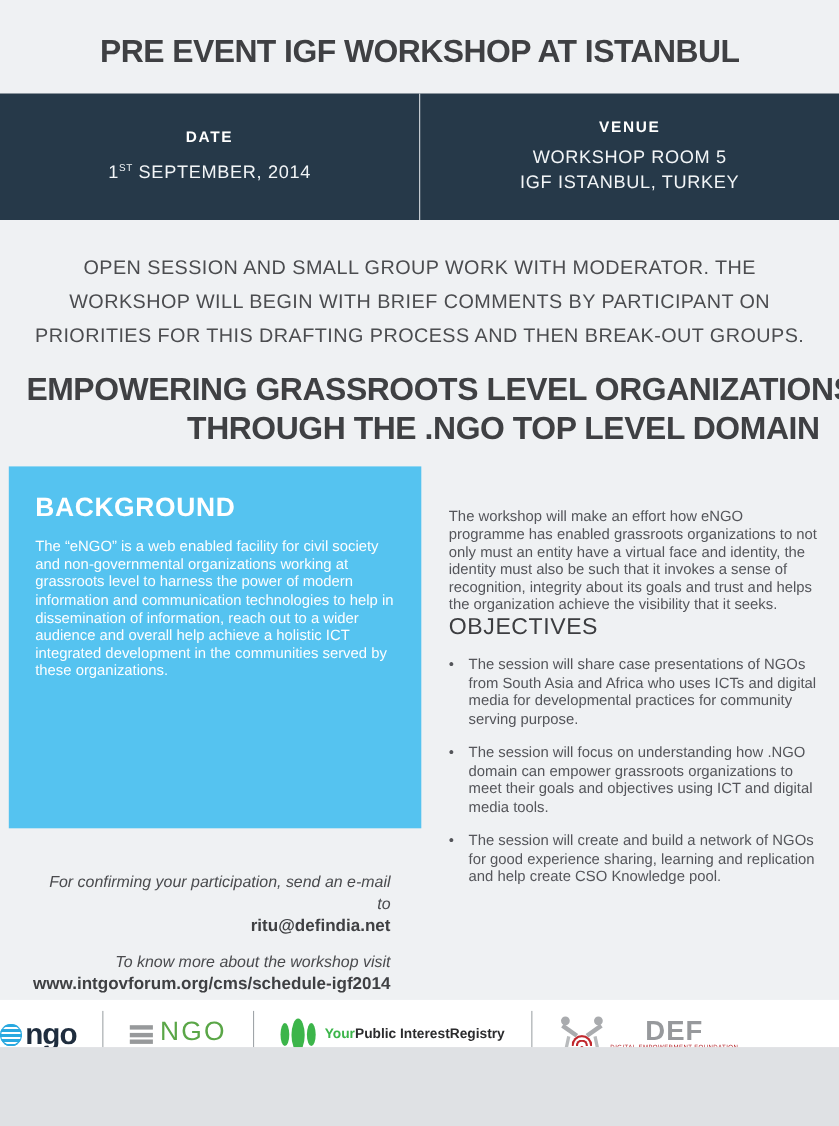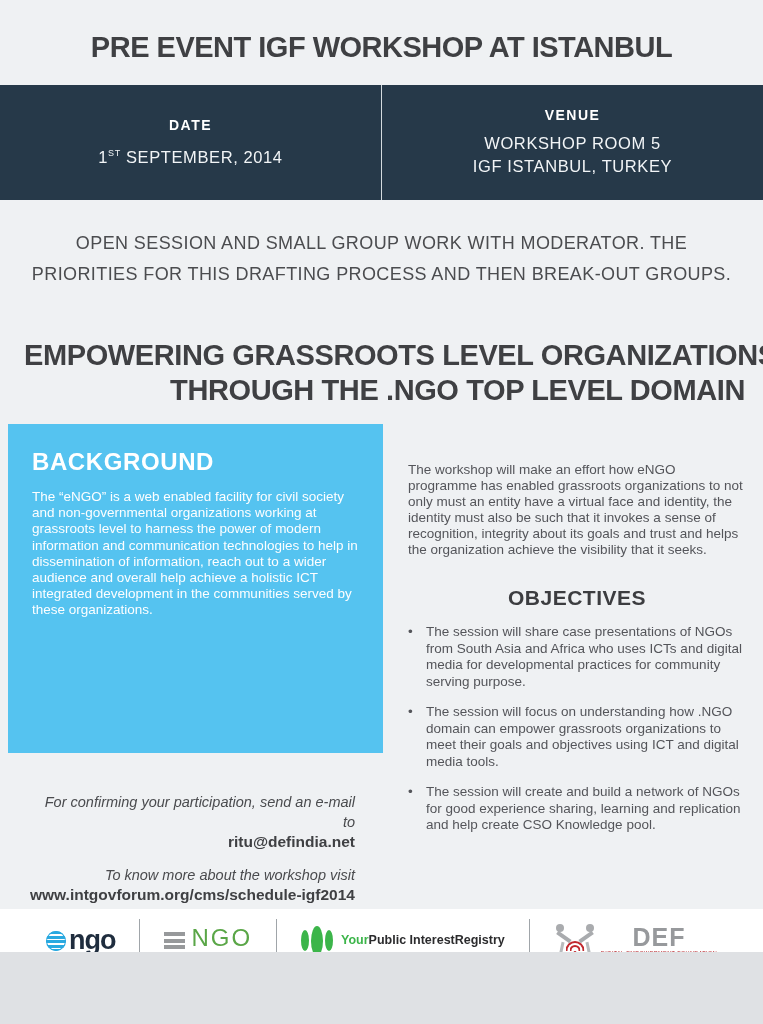--- a/index.html
+++ b/index.html
@@ -29,35 +29,35 @@
 
   
   .bgbox{position:absolute;left:8px;top:424px;width:375px;height:329px;background:#55c3f0;
          box-sizing:border-box;padding:24px 22px 0 24px;color:#fdfeff;overflow:hidden;}
   .bgbox .bg-h{font-size:24px;font-weight:800;letter-spacing:0.6px;margin-bottom:13px;color:#ffffff;}
   .bgbox p{margin:0 0 12px 0;font-size:13.5px;line-height:16.2px;}
 
   
   .rightcol{position:absolute;left:408px;top:462px;width:338px;color:#54555a;}
   .rightcol .note{margin:0;font-size:13.5px;line-height:16px;}
-  .obj-h{margin-top:28px;font-size:21px;font-weight:700;letter-spacing:0.5px;color:#3c3d40;text-align:center;}
+  .obj-h{font-size:21px;font-weight:400;letter-spacing:0.5px;color:#3c3d40;}
   .bullets{margin-top:14px;}
   .bullet{display:flex;margin-bottom:14px;}
   .bullet::before{content:"\2022";width:18px;flex:0 0 18px;font-size:13.5px;line-height:16.5px;color:#54555a;}
   .bullet .btext{font-size:13.5px;line-height:16.5px;}
 
   
   .contact{position:absolute;left:30px;top:792px;width:325px;text-align:right;color:#414246;}
   .contact .c-i{font-style:italic;font-size:14.5px;line-height:20px;color:#4a4b4e;}
   .contact .c-b{font-weight:700;font-size:15.5px;line-height:20px;color:#3f4043;}
   .contact .mt{margin-top:13px;}
 
   
   .logoband{position:absolute;left:0;top:909px;width:763px;height:63px;background:#ffffff;
-            display:flex;align-items:center;justify-content:center;gap:24px;}
+            display:flex;align-items:center;justify-content:flex-start;gap:24px;}
   .sep{width:1px;height:44px;background:#a0a5a9;}
   .logo{display:flex;align-items:center;}
 
   .ngo-icon{width:20px;height:20px;border-radius:50%;margin-right:3px;
             background:repeating-linear-gradient(#2aa9e0 0 3px,#ffffff 3px 4.5px);
             box-shadow:0 0 0 1px #2aa9e0 inset;}
   .ngo-text{font-size:27px;font-weight:800;color:#1f2d3e;letter-spacing:-1px;}
 
   .engo-bars{display:flex;flex-direction:column;gap:2.5px;margin-right:6px;}
   .engo-bars i{display:block;width:21px;height:4px;background:#97999b;}
@@ -110,20 +110,21 @@
     </div>
     <div class="col">
       <div class="label">VENUE</div>
       <div class="value">WORKSHOP ROOM 5</div>
       <div class="value">IGF ISTANBUL, TURKEY</div>
     </div>
   </div>
 
   <div class="intro">
     <span class="iline">OPEN SESSION AND SMALL GROUP WORK WITH MODERATOR. THE</span>
+    <span class="iline">WORKSHOP WILL BEGIN WITH BRIEF COMMENTS BY PARTICIPANT ON</span>
     <span class="iline">PRIORITIES FOR THIS DRAFTING PROCESS AND THEN BREAK-OUT GROUPS.</span>
   </div>
 
   <div class="headline">
     <span class="hline">EMPOWERING GRASSROOTS LEVEL ORGANIZATIONS</span>
     <span class="hline">THROUGH THE .NGO TOP LEVEL DOMAIN</span>
   </div>
 
   <div class="bgbox">
     <div class="bg-h">BACKGROUND</div>

